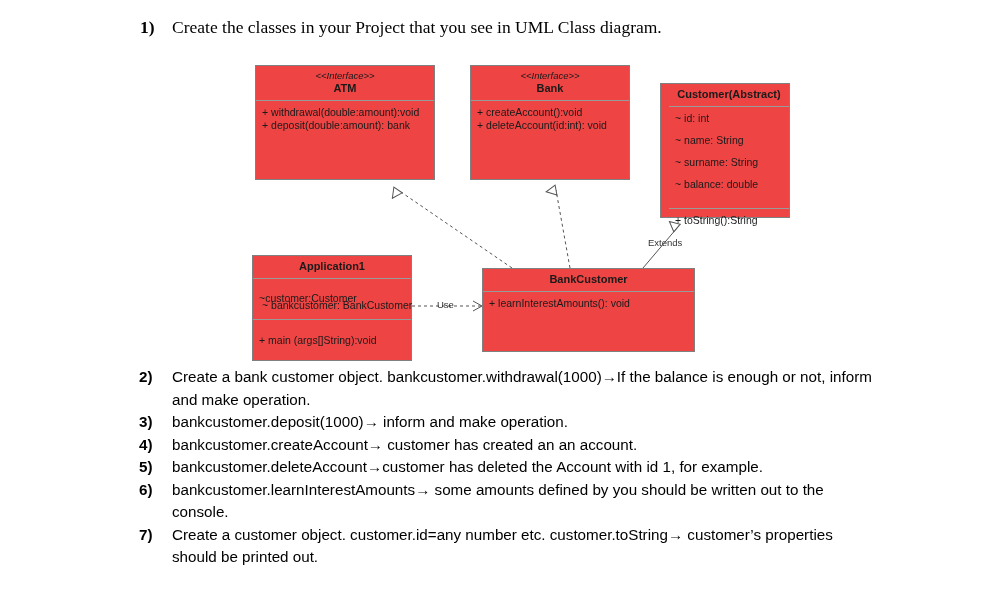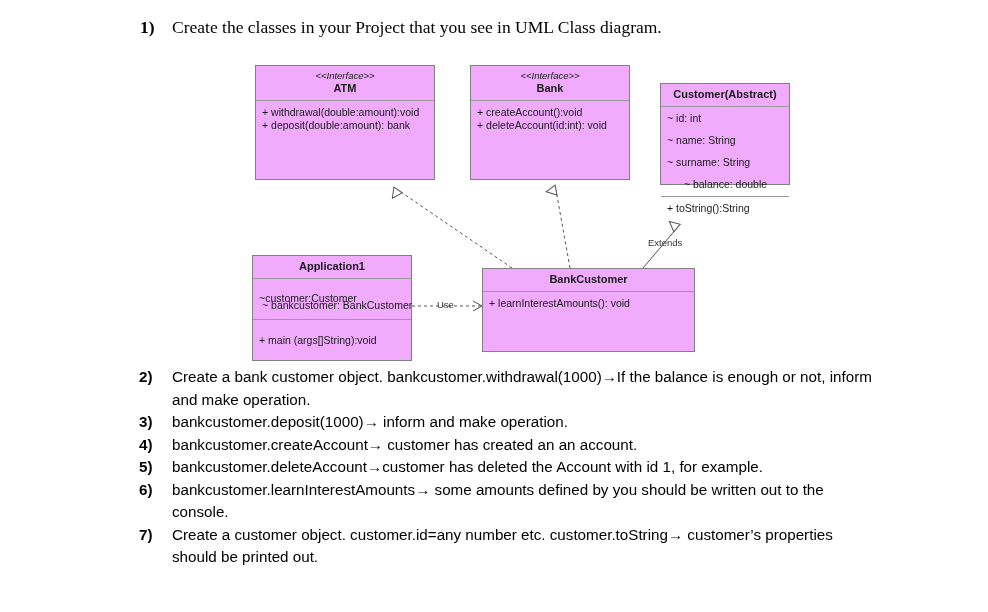--- a/index.html
+++ b/index.html
@@ -42,21 +42,21 @@
     height: 370px;
   }
   .diagram svg {
     position: absolute;
     left: 0;
     top: 0;
   }
 
   .uml-box {
     position: absolute;
-    background: #f0abfc;
+    background: #ef4444;
     border: 1px solid #808080;
     box-sizing: border-box;
     font-size: 10.5px;
     line-height: 1.25;
     color: #1a1a1a;
     z-index: 3;
   }
   .uml-head {
     text-align: center;
     padding: 4px 2px 4px 2px;
@@ -83,21 +83,21 @@
     padding: 5px 5px 5px 6px;
     box-sizing: border-box;
   }
   .uml-compartment .member {
     white-space: nowrap;
     display: block;
   }
 
   
   .attr-spaced .member { margin-bottom: 9px; }
-  .attr-spaced .member:last-child { margin-bottom: 0; text-align: center; }
+  .attr-spaced .member:last-child { margin-bottom: 12px; }
 
   
   .overlap-attrs {
     position: relative;
     height: 22px;
     margin-top: 8px;
   }
   .overlap-attrs .member {
     position: absolute;
     left: 0;
@@ -192,21 +192,21 @@
       <span class="stereo">&lt;&lt;Interface&gt;&gt;</span>
       <span class="cname">Bank</span>
     </div>
     <div class="uml-sep"></div>
     <div class="uml-compartment">
       <span class="member">+ createAccount():void</span>
       <span class="member">+ deleteAccount(id:int): void</span>
     </div>
   </div>
 
-  <div class="uml-box" id="box-customer" style="left:660px; top:83px; width:130px; height:102px;">
+  <div class="uml-box" id="box-customer" style="left:660px; top:83px; width:130px; height:135px;padding-left:8px;">
     <div class="uml-head">
       <span class="cname">Customer(Abstract)</span>
     </div>
     <div class="uml-sep"></div>
     <div class="uml-compartment attr-spaced">
       <span class="member">~ id: int</span>
       <span class="member">~ name: String</span>
       <span class="member">~ surname: String</span>
       <span class="member">~ balance: double</span>
     </div>

